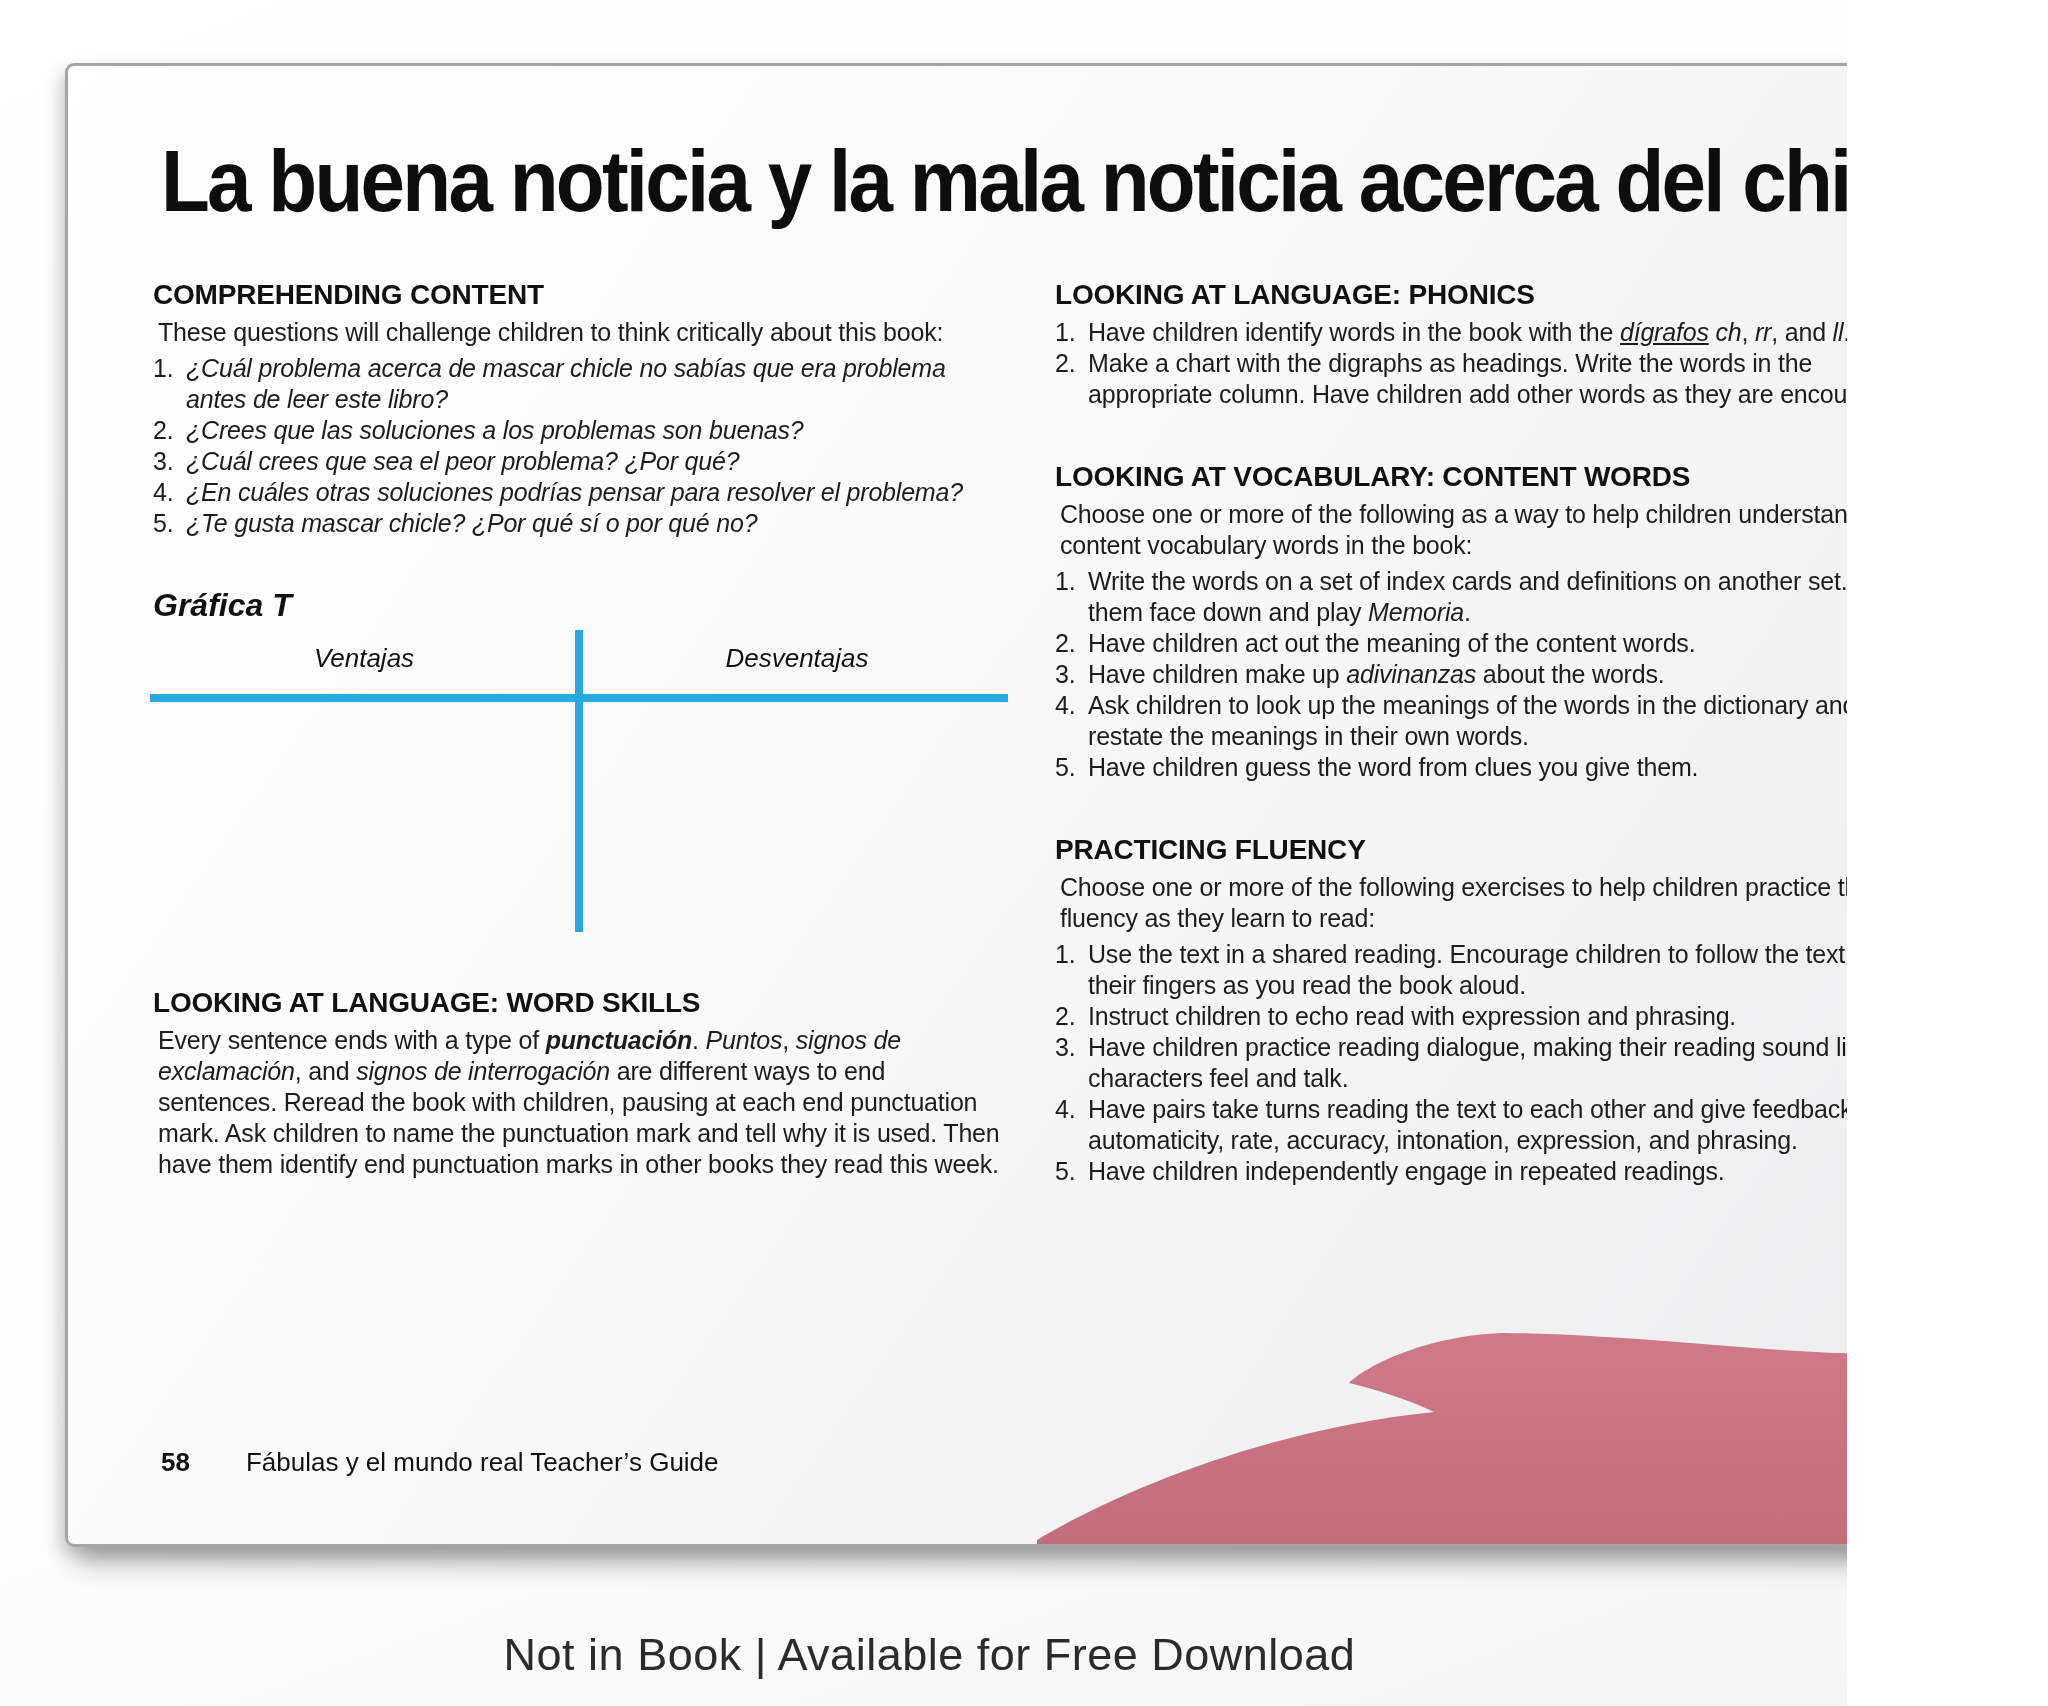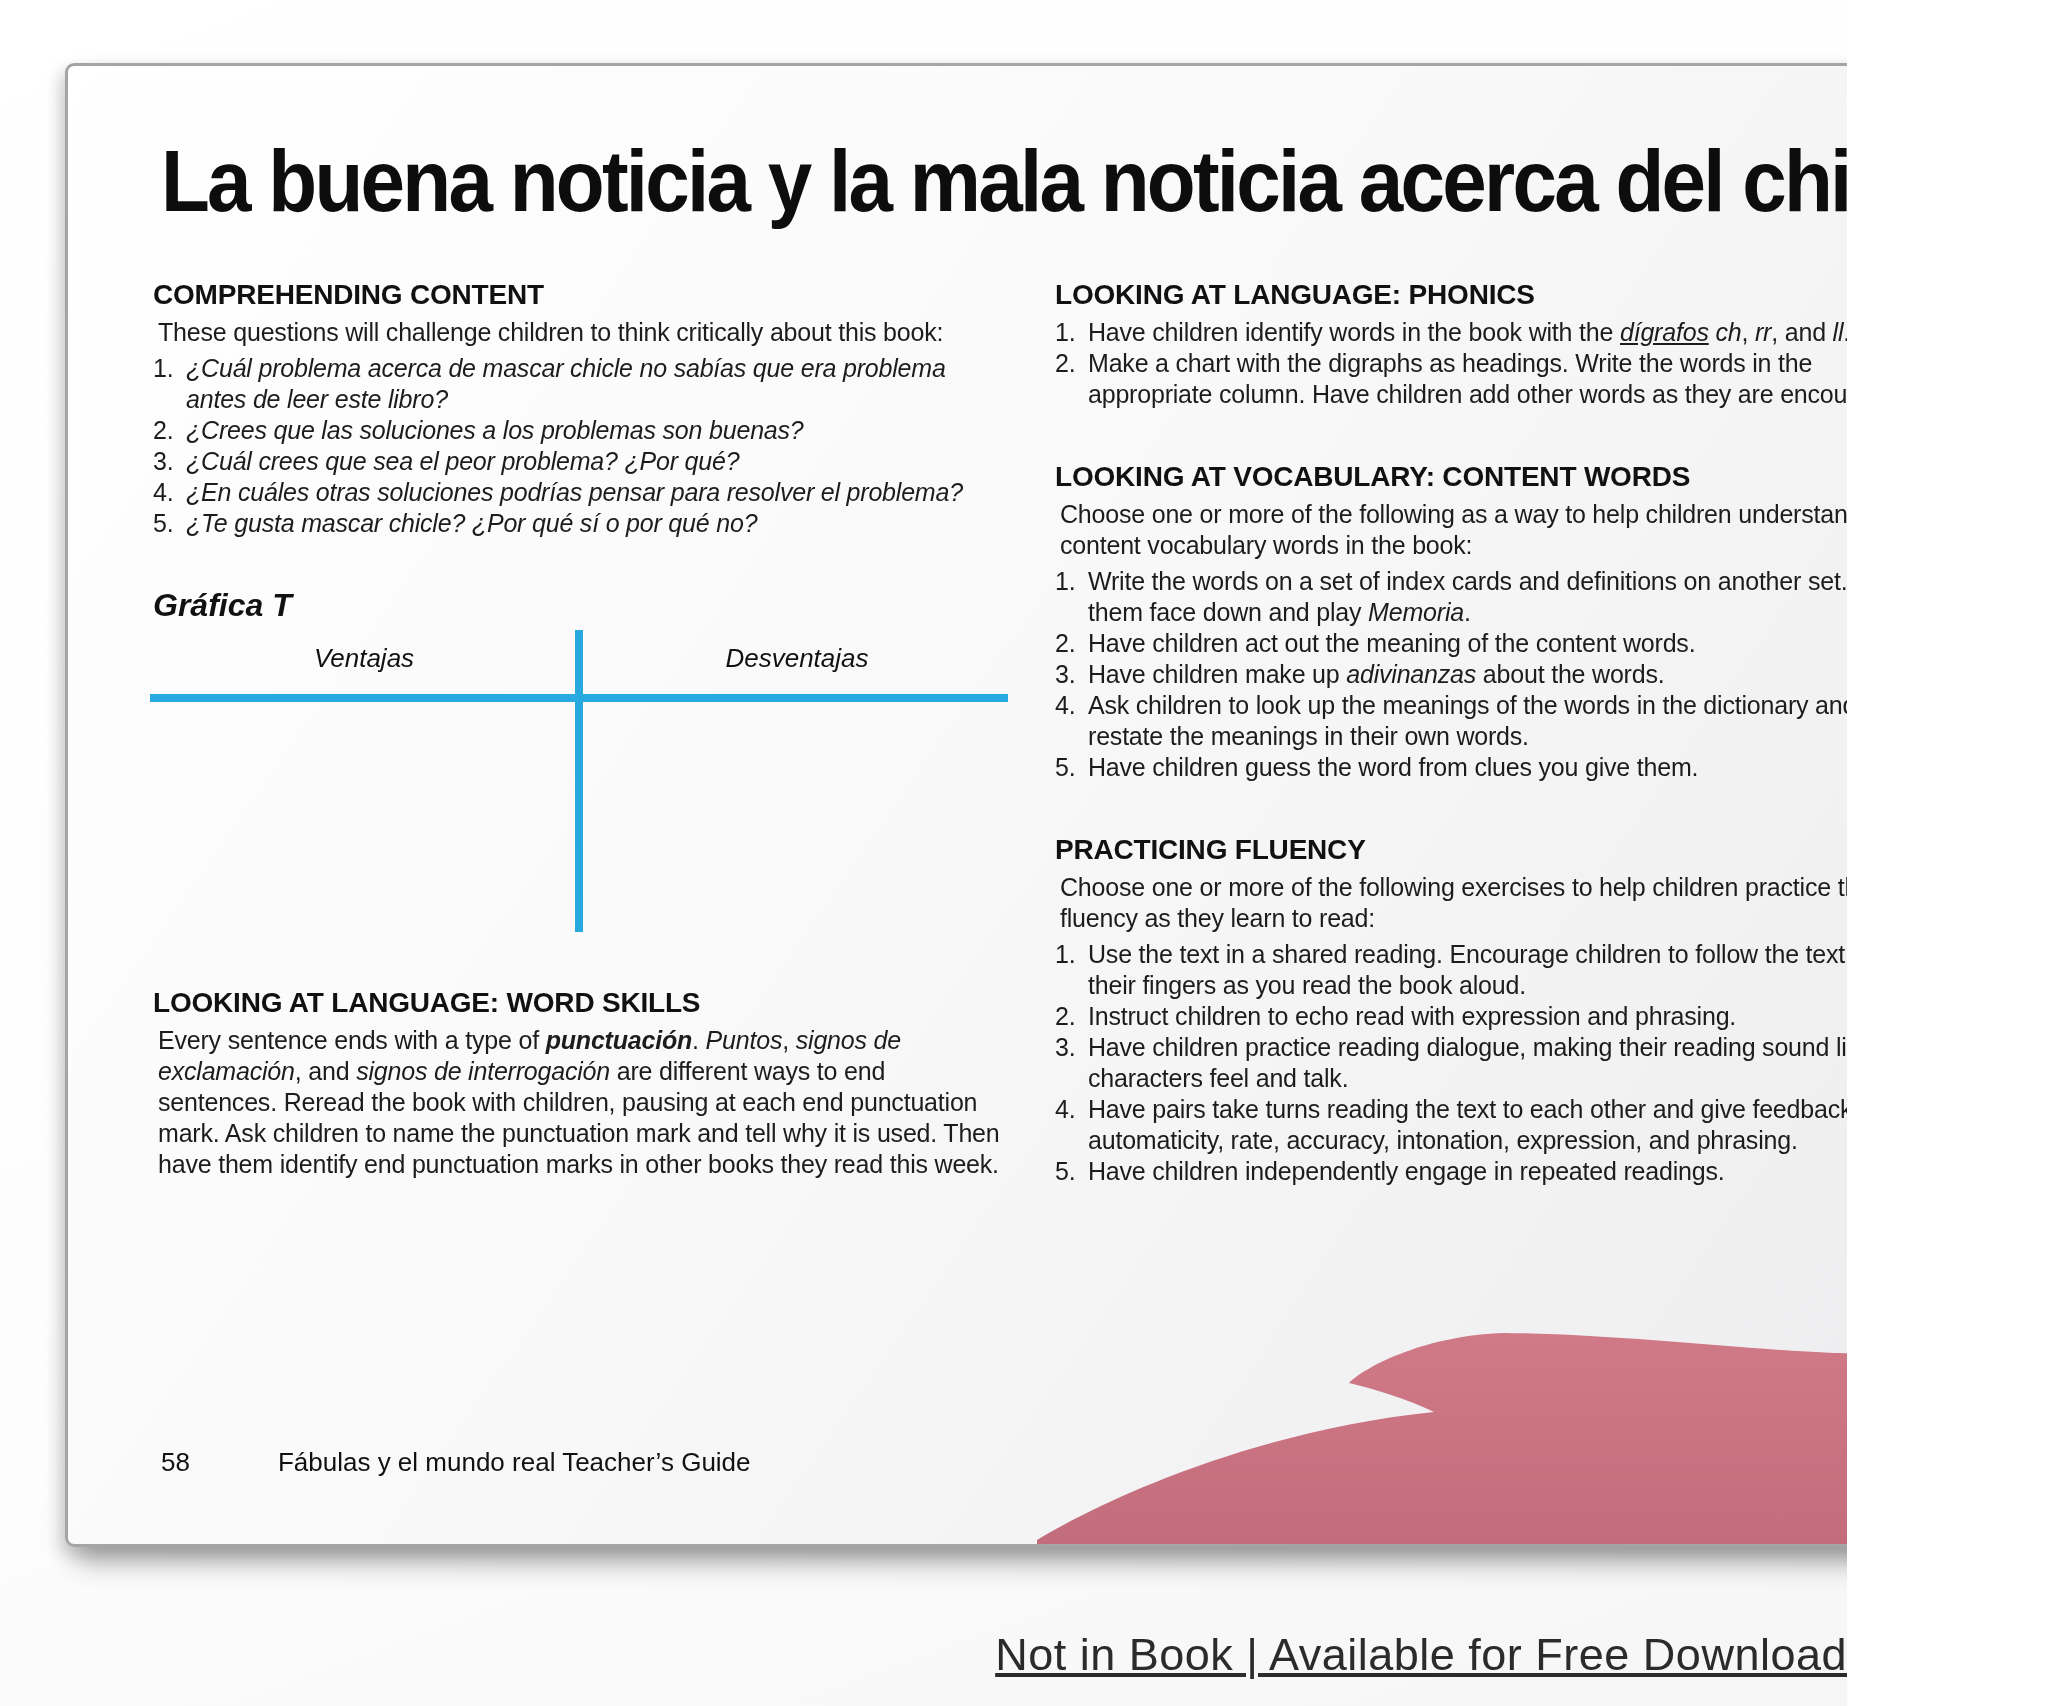--- a/index.html
+++ b/index.html
@@ -43,28 +43,28 @@
   .s-u{text-decoration:underline;}
   
   .tchart{position:relative;height:302px;margin-top:8px;}
   .t-hline{position:absolute;left:-3px;top:64px;width:858px;height:8px;background:var(--cyan,#28aae1);}
   .t-vline{position:absolute;left:422px;top:0;width:8px;height:302px;background:var(--cyan,#28aae1);}
   .t-label{position:absolute;top:12px;font-style:italic;font-size:26px;line-height:32px;text-align:center;color:#111;}
   .t-label.left{left:0;width:422px;}
   .t-label.right{left:430px;width:428px;}
   
   .footer{position:absolute;left:93px;top:1380px;font-size:26px;line-height:32px;color:#111;}
-  .footer .pageno{font-weight:normal;margin-right:68px;}
+  .footer .pageno{font-weight:bold;margin-right:36px;}
   .footer .booktitle{margin-left:20px;}
   
   .wave{position:absolute;right:0;bottom:0;width:943px;height:237px;}
   
   .caption{
-    position:absolute;left:12px;right:0;top:1628px;text-align:right;
-    font-size:45px;line-height:54px;color:#2b2b2b;letter-spacing:0.5px;text-decoration:underline;
+    position:absolute;left:12px;right:0;top:1628px;text-align:center;
+    font-size:45px;line-height:54px;color:#2b2b2b;letter-spacing:0.5px;
   }
 </style>
 </head>
 <body>
 
 <div id="stage">
 
   <div class="page" style="border-color: rgb(165, 165, 165);">
 
     <div class="title">

